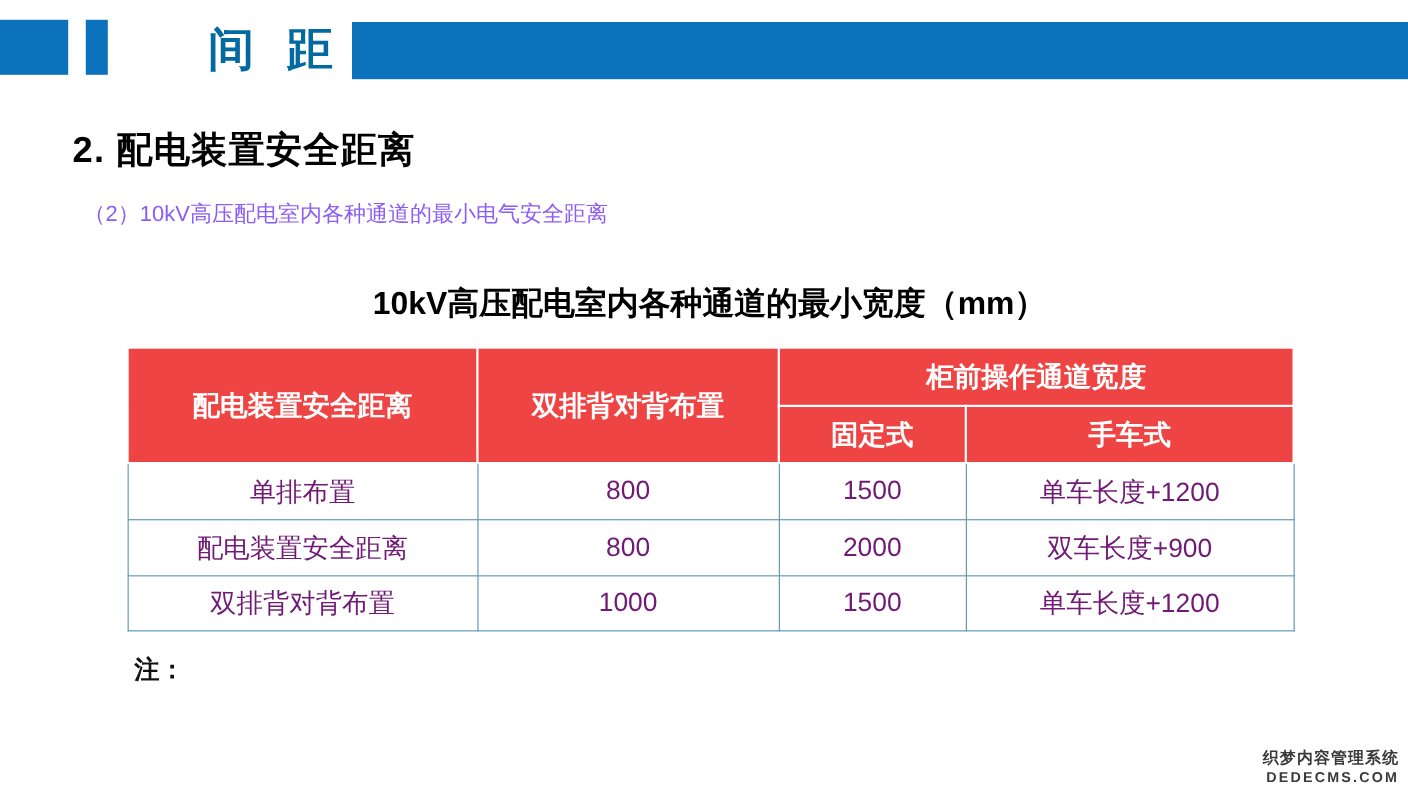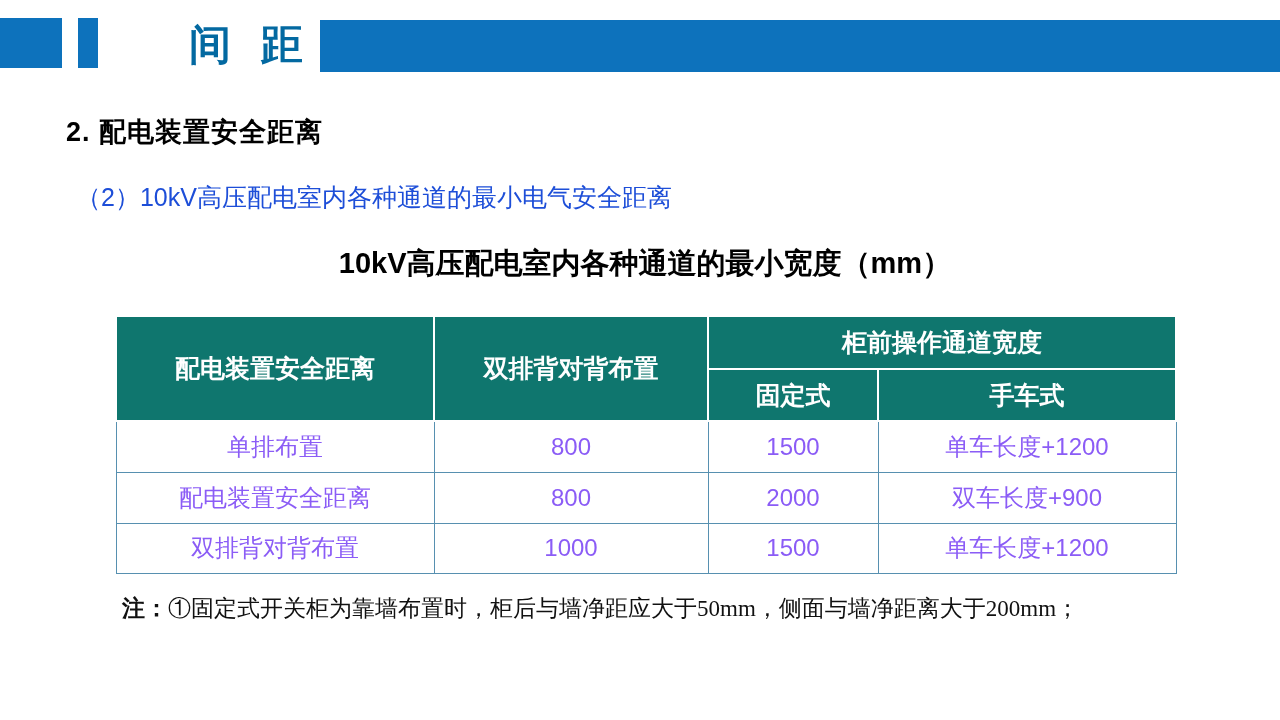--- a/index.html
+++ b/index.html
@@ -19,44 +19,44 @@
   .slide-title {
     position:absolute; left:150px; top:20px;
     font-size:42px; font-weight:900; letter-spacing:9px;
     color:#0369a1; white-space:nowrap; line-height:50px;margin-left:39px;
   }
   .accent-bar-long { position:absolute; left:320px; top:20px; width:960px; height:52px; background:#0d72bc; }
 
   
   .section-heading {
     position:absolute; left:66px; top:114px;
-    font-size:27px; font-weight:900; color:#000; letter-spacing:1px;
+    font-size:33px; font-weight:900; color:#000; letter-spacing:1px;
   }
   .subsection-heading {
     position:absolute; left:76px; top:181px;
-    font-size:25px; font-weight:400; color:#1d4ed8;text-align:right;
+    font-size:20px; font-weight:400; color:#8b5cf6;text-align:right;
   }
   .table-title {
-    position:absolute; left:115px; top:244px; width:1060px;
+    position:absolute; left:115px; top:256px; width:1060px;
     text-align:center; font-size:29px; font-weight:900; color:#000;
   }
 
   
   table.spacing-table {
     position:absolute; left:115px; top:315px;
     width:1060px; border-collapse:collapse; table-layout:fixed;
   }
   .spacing-table th {
-    background:#0f766e; color:#ffffff;
+    background:#ef4444; color:#ffffff;
     font-size:25px; font-weight:bold;
     border:2px solid #ffffff;
     text-align:center; vertical-align:middle;
   }
   .spacing-table td {
-    background:#ffffff; color:#8b5cf6;
+    background:#ffffff; color:#701a75;
     font-size:24px; font-weight:400;
     border:1px solid #5790b0;
     text-align:center; vertical-align:middle;
   }
   .spacing-table thead tr:first-child { height:53px; }
   .spacing-table thead tr:last-child  { height:52px; }
   .spacing-table tbody tr { height:51px; }
   .spacing-table tbody tr:last-child { height:50px;margin-top:20px; }
 
   
@@ -139,19 +139,22 @@
         <td>1000</td>
         <td>1500</td>
         <td>单车长度+1200</td>
       </tr>
     </tbody>
   </table>
 
   <div class="notes">
     <span class="note-label">注：</span>
     <div class="note-lines">
-      <div>①固定式开关柜为靠墙布置时，柜后与墙净距应大于50mm，侧面与墙净距离大于200mm；</div>
     </div>
   </div>
 
 
+  <div class="cms-watermark">
+    <div class="cms-line1">织梦内容管理系统</div>
+    <div class="cms-line2">DEDECMS.COM</div>
+  </div>
 
 </div>
 
 </body></html>

